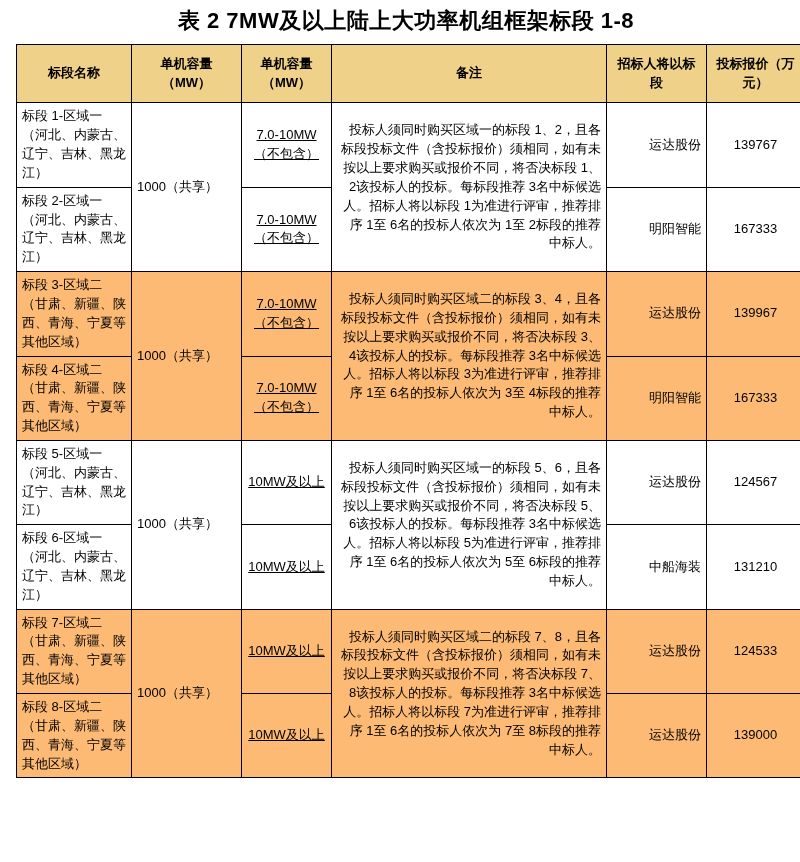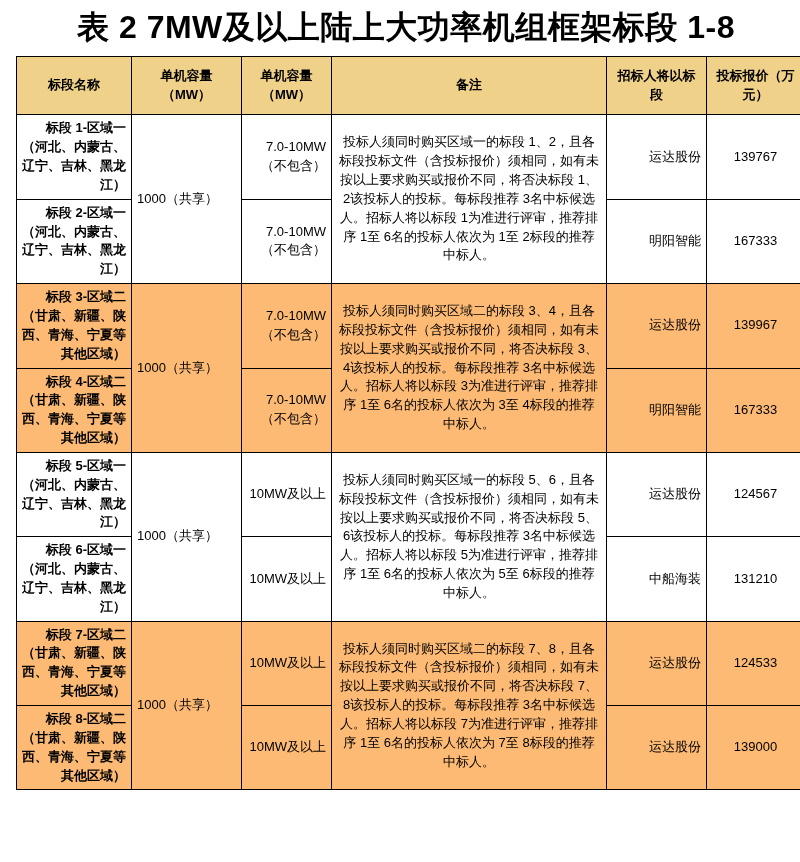--- a/index.html
+++ b/index.html
@@ -15,21 +15,21 @@
     overflow: hidden;
   }
   .page {
     width: 800px;
     height: 862px;
     position: relative;
     box-sizing: border-box;
   }
   .title {
     text-align: center;
-    font-size: 32px;
+    font-size: 22px;
     font-weight: bold;
     letter-spacing: 0.5px;
     padding: 8px 0 10px 12px;
     line-height: 1.2;
     font-family: "Liberation Sans", sans-serif;
   }
   table.main {
     border-collapse: collapse;
     width: 788px;
     margin: 0 16px;
@@ -53,34 +53,34 @@
   }
   .c-name   { width: 115px; }
   .c-cap    { width: 110px; }
   .c-unit   { width: 90px;  }
   .c-note   { width: 275px; }
   .c-winner { width: 100px; }
   .c-price  { width: 98px;  }
 
   td.name {
     font-size: 13px;
-    text-align: right;
+    text-align: left;
     line-height: 1.5;
-    font-weight: bold;
   }
   td.cap {
     font-size: 14px;
   }
   td.unit {
-    text-align: right;
+    text-align: center;
     font-size: 13px;
     line-height: 1.5;
+    text-decoration: underline;
   }
   td.note {
-    text-align: center;
+    text-align: right;
     font-size: 13px;
     line-height: 1.55;
   }
   td.winner {
     text-align: right;
     font-size: 14px;
   }
   td.price {
     text-align: center;
     font-size: 14px;

